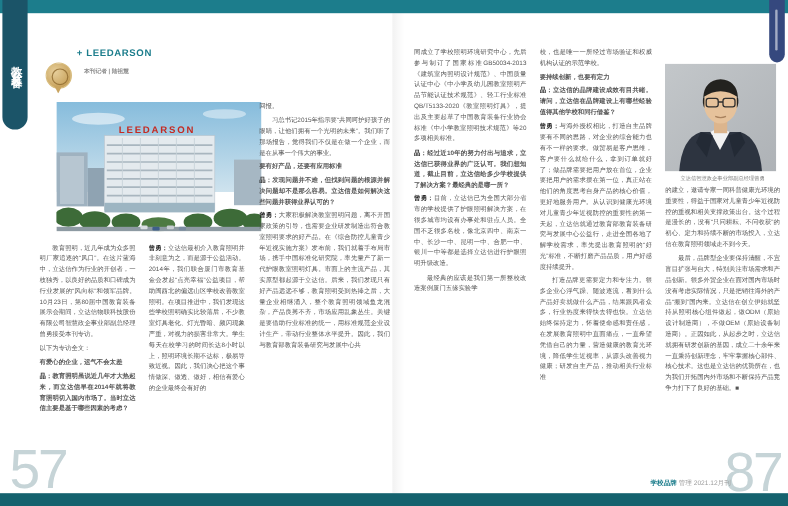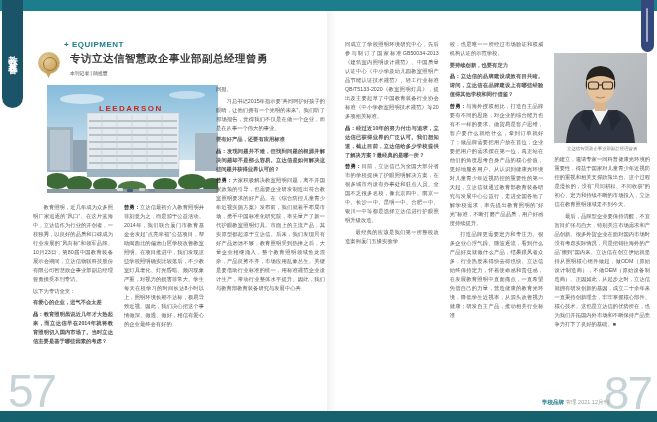--- a/index.html
+++ b/index.html
@@ -95,29 +95,28 @@
 </head>
 <body>
 
 <div class="top-band"></div>
 <div class="side-tab">
   <span>教育装备</span>
 </div>
 <div class="corner-ribbon"></div>
 <div class="gutter-shadow"></div>
 
-<div class="section-label">+ EQUIPMENT</div>
+<div class="section-label">+ LEEDARSON</div>
 
 <div class="title-row">
   <div class="medal">
     <div class="disc"></div>
       <div class="tail"></div>
   </div>
   <div class="title-text">
-    <div class="title">专访立达信智慧政企事业部副总经理曾勇</div>
     <div class="byline">本刊记者 | 陆祖慧</div>
   </div>
 </div>
 
 <div class="lp-body">
   <div class="lp-left2">
     <div class="photo-building">
       <svg width="171" height="108" viewBox="0 0 171 108" xmlns="http://www.w3.org/2000/svg">
         <defs>
           <linearGradient id="sky" x1="0" y1="0" x2="0" y2="1">

